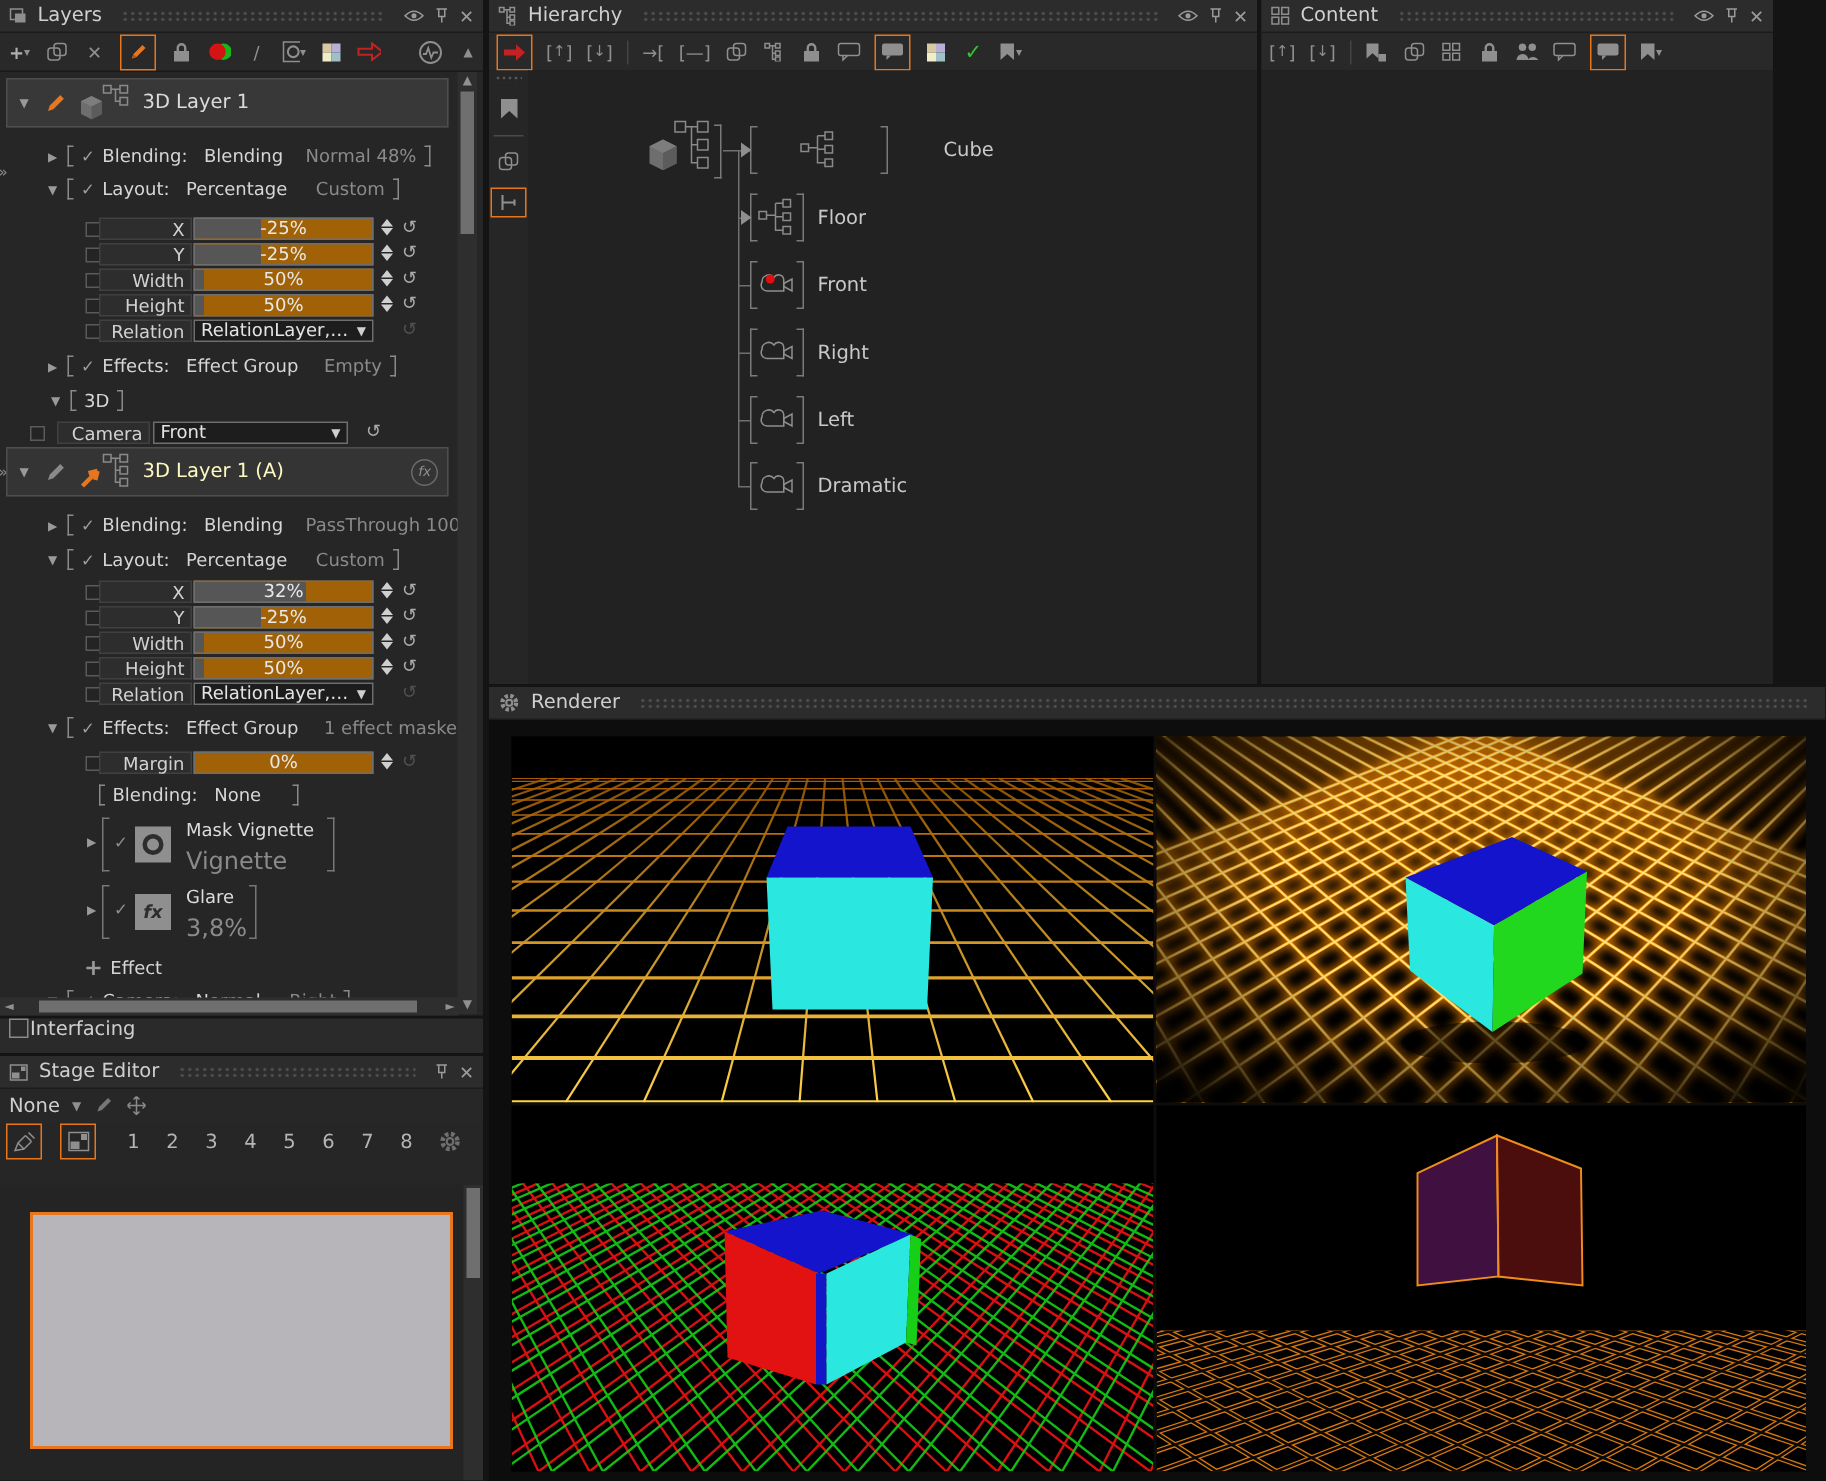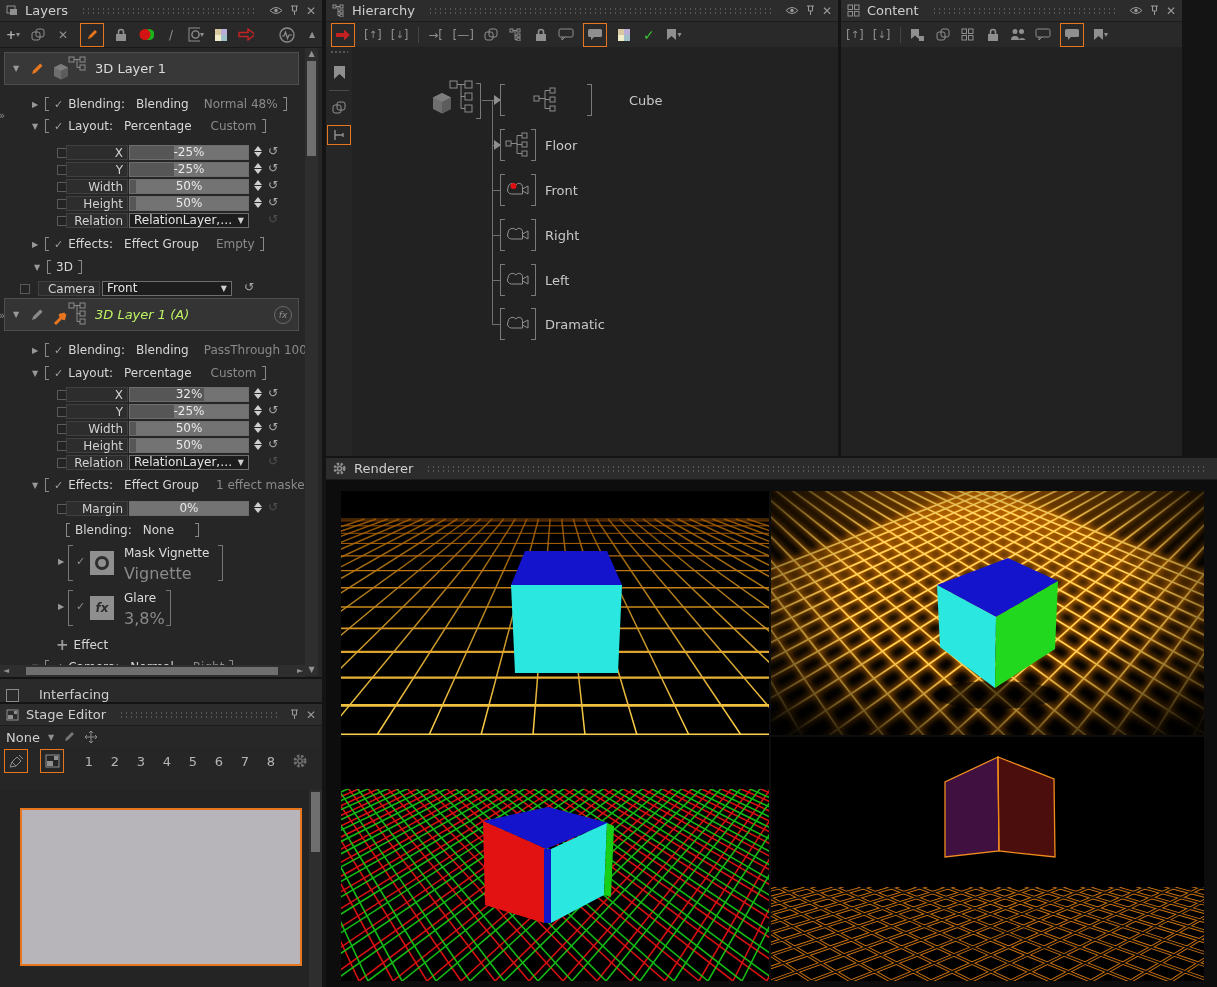--- a/index.html
+++ b/index.html
@@ -14,34 +14,34 @@
   .hico{color:#9a9a9a;font-size:12px;line-height:1;display:flex;align-items:center;}
   .toolbar{display:flex;align-items:center;height:25px;background:#292929;border-bottom:1px solid #191919;padding:0 5px;gap:9px;}
   .tool{color:#8f8f8f;display:flex;align-items:center;justify-content:center;min-width:16px;height:20px;font-size:12px;}
   .obox{border:1px solid var(--accent);padding:1px 3px;}
   .tdiv{width:1px;height:16px;background:#444;}
   .tri-sm{font-size:8px;color:#8f8f8f;}
   
   .lbody{position:absolute;left:0;top:48px;width:306px;height:628px;overflow:hidden;}
   .layerrow{position:absolute;left:4px;width:295px;height:33px;background:#383838;border:1px solid #4e4e4e;box-sizing:border-box;display:flex;align-items:center;gap:8px;padding:0 6px;}
   .lname{font-size:13px;color:#dcdcdc;}
-  .italic{font-style:italic;color:#bef264;}
+  .italic{color:#fef9c3;}
   .edgechev{position:absolute;left:-1px;font-size:10px;color:#8a8a8a;}
   .grow{position:absolute;display:flex;align-items:center;height:16px;gap:5px;font-size:12px;color:#d6d6d6;white-space:nowrap;}
   .badge{color:#8a8a8a;}
   .brl,.brr{display:inline-block;width:4px;height:14px;box-sizing:border-box;}
   .brl{border-left:1px solid #8a8a8a;border-top:1px solid #8a8a8a;border-bottom:1px solid #8a8a8a;}
   .brr{border-right:1px solid #8a8a8a;border-top:1px solid #8a8a8a;border-bottom:1px solid #8a8a8a;}
   .gchk{color:#9f9f9f;font-size:11px;}
   .tri{font-size:8px;color:#9a9a9a;width:10px;text-align:center;}
   .prow{position:absolute;left:0;width:306px;height:17px;}
   .cb{position:absolute;left:57px;top:4px;width:8px;height:8px;border:1px solid #5a5a5a;background:#242424;}
   .cb2{left:20px;}
   .plbl{position:absolute;left:66px;top:1px;width:62px;height:15px;line-height:14px;box-sizing:border-box;text-align:right;padding-right:4px;color:#d2d2d2;background:#2d2d2d;border:1px solid #404040;}
-  .pfld{position:absolute;left:129px;top:1px;width:120px;height:15px;box-sizing:border-box;border:1px solid #6e6e6e;background:#737373;text-align:center;line-height:13px;color:#e8e8e8;overflow:hidden;}
+  .pfld{position:absolute;left:129px;top:1px;width:120px;height:15px;box-sizing:border-box;border:1px solid #6e6e6e;background:#a16207;text-align:center;line-height:13px;color:#e8e8e8;overflow:hidden;}
   .pfill{position:absolute;left:0;top:0;bottom:0;background:#565656;}
   .pval{position:relative;}
   .dd{position:absolute;top:1px;height:15px;box-sizing:border-box;border:1px solid #6e6e6e;background:#1d1d1d;color:#e4e4e4;line-height:13px;padding:0 4px;display:flex;align-items:center;justify-content:space-between;}
   .ddarr{font-size:8px;color:#cfcfcf;margin-left:4px;}
   .spin{position:absolute;left:254px;top:2px;display:flex;flex-direction:column;gap:1px;}
   .spin .u{width:0;height:0;border-left:4px solid transparent;border-right:4px solid transparent;border-bottom:5px solid #cfcfcf;}
   .spin .d{width:0;height:0;border-left:4px solid transparent;border-right:4px solid transparent;border-top:5px solid #cfcfcf;}
   .rst{position:absolute;left:268px;top:0px;color:#ababab;font-size:12px;}
   .rst.off{color:#505050;}
   .fxitem{position:absolute;left:56px;width:180px;height:40px;}
@@ -444,21 +444,21 @@
       <span class="arr" style="bottom:0;">▼</span>
     </div>
 
     <div class="hsb" style="left:0;bottom:0;width:306px;">
       <span class="arr" style="left:0;">◄</span>
       <span class="thumb" style="left:26px;width:252px;"></span>
       <span class="arr" style="right:0;">►</span>
     </div>
   </div>
 
-  <div class="panel" style="left:0;top:679px;width:322px;height:23px;background:#2a2a2a;display:flex;align-items:flex-end;gap:20px;padding:0 6px;box-sizing:border-box;">
+  <div class="panel" style="left:0;top:679px;width:322px;height:23px;background:#2a2a2a;display:flex;align-items:flex-start;gap:1px;padding:0 6px;box-sizing:border-box;">
     <span style="width:11px;height:11px;border:1px solid #8a8a8a;"></span>
     <span class="ptitle">Interfacing</span>
   </div>
 
   <div class="panel" style="left:0;top:704px;width:322px;height:283px;">
     <div class="phead">
       <span class="hico">
         <svg class="ic" width="13" height="12">
             <rect x="1" y="1" width="11" height="10" fill="none" stroke="#8f8f8f"></rect>
             <rect x="2" y="6" width="5" height="4" fill="#8f8f8f"></rect>

